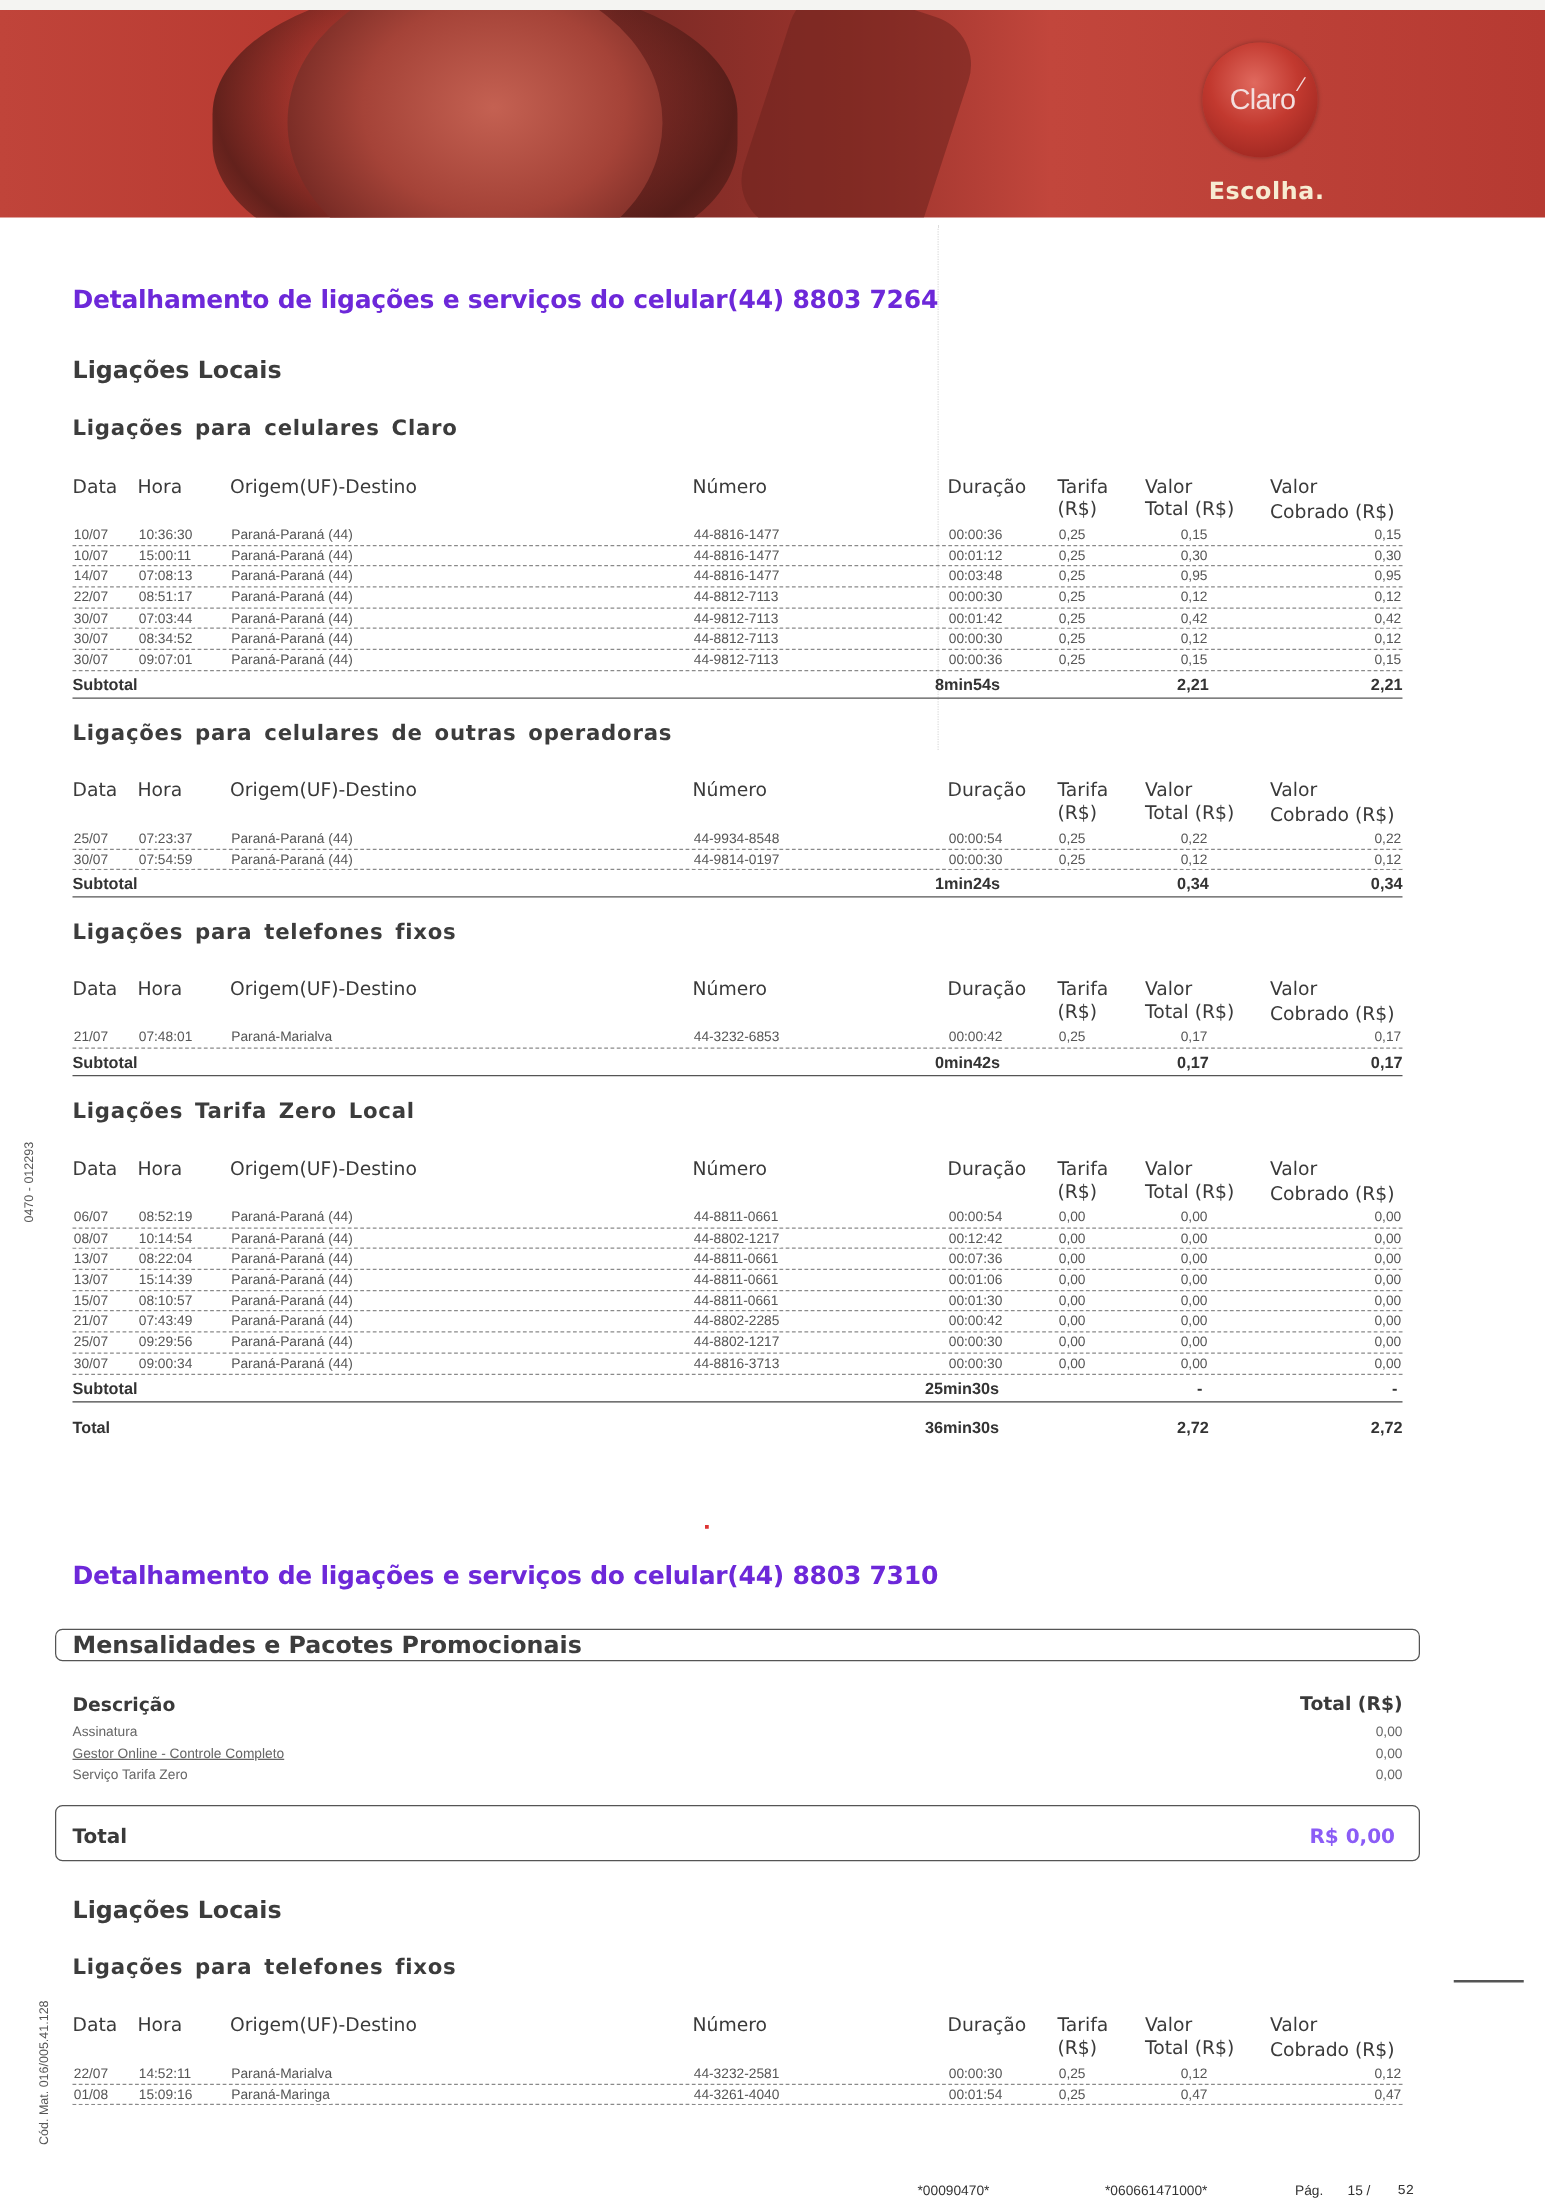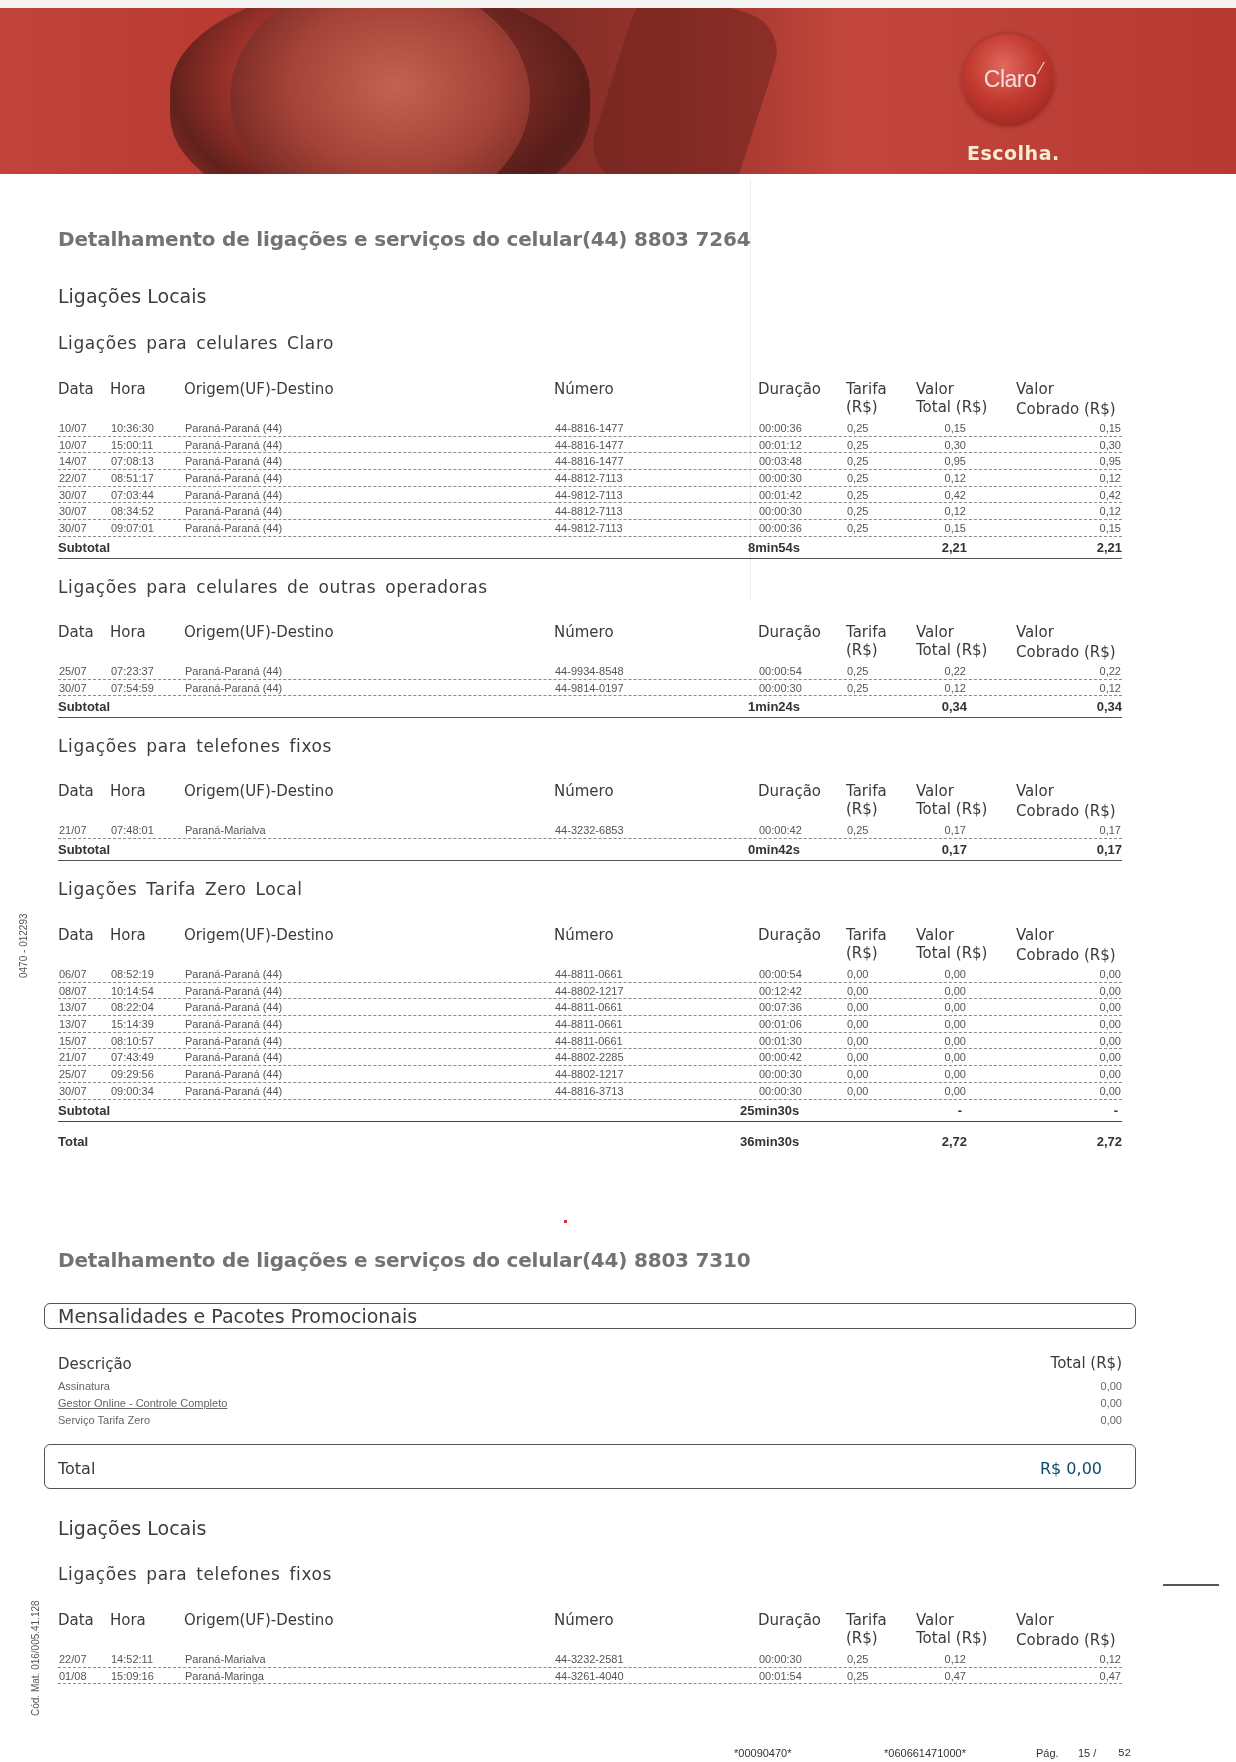--- a/index.html
+++ b/index.html
@@ -16,22 +16,22 @@
          background:rgba(110,34,30,.55); border-radius:40px; }
   .logo-ball { position:absolute; left:962px; top:26px; width:92px; height:92px; border-radius:50%;
                background:radial-gradient(circle at 45% 35%, #e0695e 0%, #c2392f 45%, #8e1f1a 100%);
                box-shadow:0 0 4px rgba(0,0,0,.3); }
   .logo-text { position:absolute; left:970px; top:58px; width:80px; text-align:center; color:#f3dede;
                font-size:23px; font-family:"Liberation Sans", sans-serif; letter-spacing:-0.5px; }
   .logo-rays { position:absolute; left:1040px; top:52px; color:#f3dede; font-size:16px; }
   .tagline { position:absolute; left:967px; top:134px; color:#f7ecd2; font-weight:bold; font-size:19px;
              font-family:"DejaVu Sans", sans-serif; letter-spacing:.5px; }
 
-  .abs { position:absolute; }
-  .h1 { font-size:20px; font-weight:bold; color:#737373; font-family:"DejaVu Sans", sans-serif; letter-spacing:-0.2px; }
+  .abs { position:absolute;font-weight:bold; }
+  .h1 { font-size:20px; font-weight:bold; color:#6d28d9; font-family:"DejaVu Sans", sans-serif; letter-spacing:-0.2px; }
   .h2 { font-size:19px; color:#3c3c3c; font-family:"DejaVu Sans", sans-serif; }
   .h3 { font-size:17px; color:#3c3c3c; font-family:"DejaVu Sans", sans-serif; letter-spacing:.6px; word-spacing:3px; }
 
   .tbl { position:absolute; left:58px; width:1064px; }
   .thead { position:relative; height:40px; font-size:15px; color:#3a3a3a; font-family:"DejaVu Sans", sans-serif; }
   .thead span { position:absolute; top:0; line-height:18px; }
   .row { position:relative; height:16.7px; font-size:11px; color:#555; font-family:"Liberation Sans", sans-serif;
          border-bottom:1px dashed #8a8a8a; box-sizing:border-box; }
   .row span { position:absolute; top:2px; line-height:13px; background:#fff; padding:0 1px; }
   .sub { position:relative; height:22px; font-size:13px; font-weight:bold; color:#333;
@@ -363,21 +363,21 @@
   <span>Gestor Online - Controle Completo</span>
   <span class="v">0,00</span>
 </div>
 <div class="mens-row" style="top:1414px;">
   <span>Serviço Tarifa Zero</span>
   <span class="v">0,00</span>
 </div>
 
 <div class="frame" style="left:44px;top:1444px;width:1092px;height:45px;"></div>
 <div class="abs" style="left:58px;top:1459px;font-size:16px;color:#3a3a3a;font-family:'DejaVu Sans',sans-serif;">Total</div>
-<div class="abs" style="right:134px;top:1459px;font-size:16px;color:#0c4a6e;font-family:'DejaVu Sans',sans-serif;">R$ 0,00</div>
+<div class="abs" style="right:120px;top:1459px;font-size:16px;color:#8b5cf6;font-family:'DejaVu Sans',sans-serif;">R$ 0,00</div>
 
 <div class="abs h2" style="left:58px;top:1517px;">Ligações Locais</div>
 <div class="abs h3" style="left:58px;top:1564px;">Ligações para telefones fixos</div>
 
 <div class="tbl" style="top:1611px;">
   <div class="thead">
     <span class="c-data">Data</span>
     <span class="c-hora">Hora</span>
     <span class="c-orig">Origem(UF)-Destino</span>
     <span class="c-num">Número</span>

